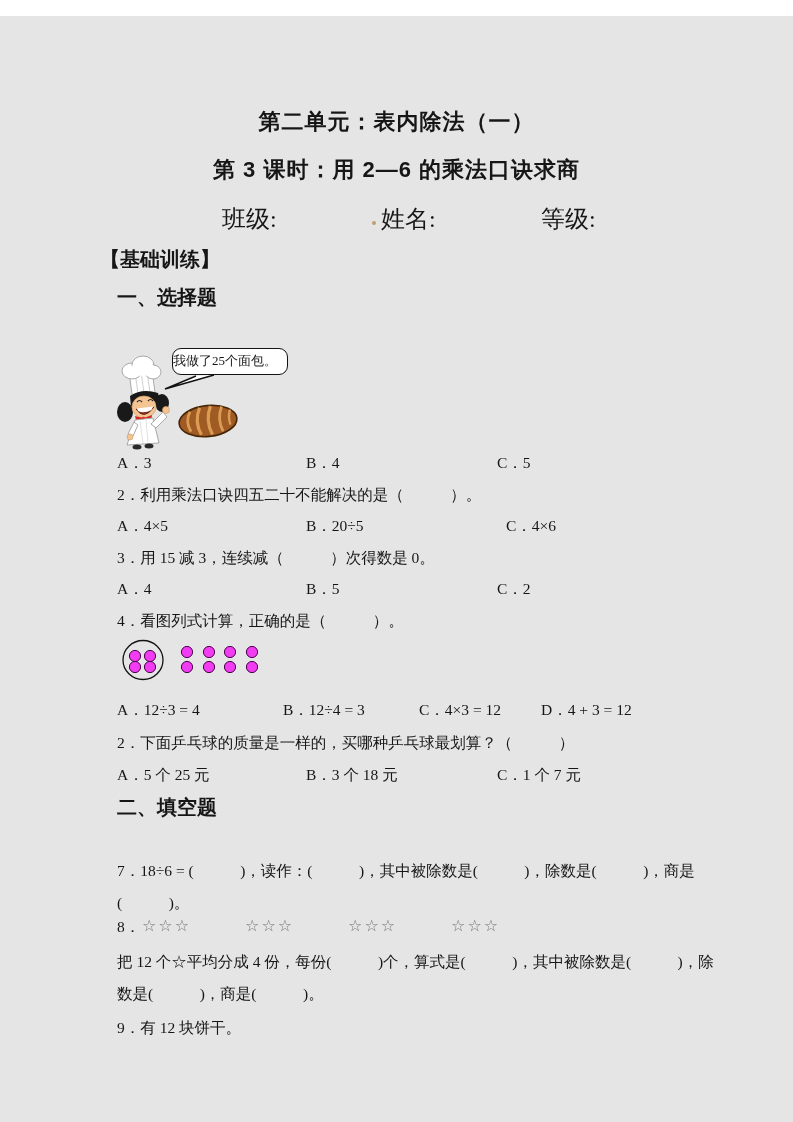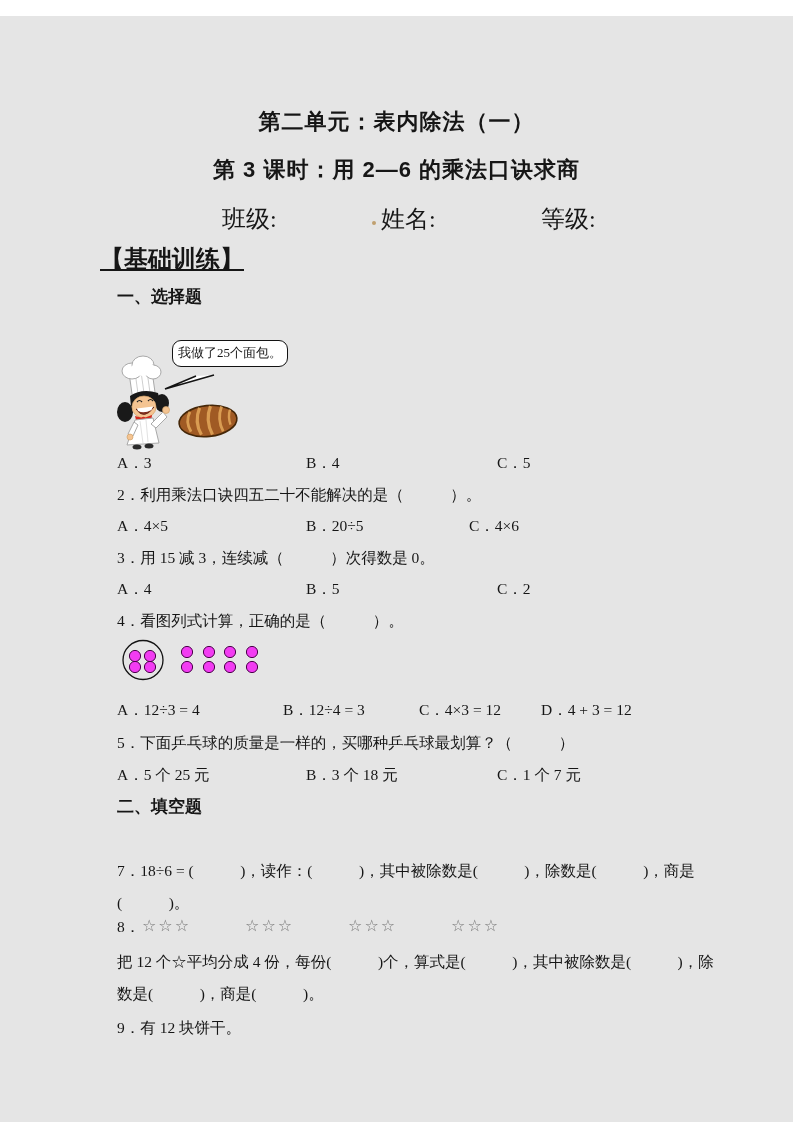--- a/index.html
+++ b/index.html
@@ -2,25 +2,25 @@
 <html><head>
 <meta charset="utf-8">
 <style>
   html,body{margin:0;padding:0;background:#ffffff;}
   .page{position:relative;width:793px;height:1122px;background:#e5e5e5;overflow:hidden;
         font-family:"Liberation Serif","DejaVu Serif",serif;color:#161616;margin-top:16px;}
   .t{position:absolute;white-space:pre;font-size:15.5px;line-height:20px;}
   .center{left:0;width:793px;text-align:center;}
   .h1{font-size:22px;font-weight:bold;font-family:"Liberation Sans","DejaVu Sans",sans-serif;letter-spacing:1px;}
   .info{font-size:24px;}
-  .basic{font-size:24px;font-weight:bold;text-decoration:underline;}
-  .sec{font-size:17px;font-weight:bold;}
+  .basic{font-size:20px;font-weight:bold;}
+  .sec{font-size:20px;font-weight:bold;}
   .stars{font-family:"DejaVu Sans",sans-serif;font-size:16px;letter-spacing:2px;}
-  .bubble{position:absolute;left:172px;top:324px;width:114px;height:25px;border:1.6px solid #131313;
-          border-radius:9px;background:#fff;font-size:13px;line-height:24px;text-align:center;
+  .bubble{position:absolute;left:172px;top:332px;width:114px;height:25px;border:1.6px solid #131313;
+          border-radius:9px;background:#fff;font-size:13px;line-height:24px;text-align:left;
           white-space:pre;z-index:2;}
   .stray-dot{position:absolute;left:372px;top:205px;width:4px;height:4px;border-radius:50%;background:#c0a070;}
   svg{position:absolute;}
 </style>
 </head>
 <body>
 
 <div class="page">
 
   <div class="t center h1" style="top:96px">第二单元：表内除法（一）</div>
@@ -98,21 +98,21 @@
     </g>
   </svg>
 
   <div class="t" style="left:117px;top:437px">A．3</div>
   <div class="t" style="left:306px;top:437px">B．4</div>
   <div class="t" style="left:497px;top:437px">C．5</div>
 
   <div class="t" style="left:117px;top:469px">2．利用乘法口诀四五二十不能解决的是（　　　）。</div>
   <div class="t" style="left:117px;top:500px">A．4×5</div>
   <div class="t" style="left:306px;top:500px">B．20÷5</div>
-  <div class="t" style="left:469px;top:500px">C．4×6</div>
+  <div class="t" style="left:506px;top:500px">C．4×6</div>
 
   <div class="t" style="left:117px;top:532px">3．用 15 减 3，连续减（　　　）次得数是 0。</div>
   <div class="t" style="left:117px;top:563px">A．4</div>
   <div class="t" style="left:306px;top:563px">B．5</div>
   <div class="t" style="left:497px;top:563px">C．2</div>
 
   <div class="t" style="left:117px;top:595px">4．看图列式计算，正确的是（　　　）。</div>
 
   <svg width="150" height="62" viewBox="0 0 150 62" style="left:117px;top:612px">
     <ellipse cx="26" cy="32" rx="20" ry="19.5" fill="none" stroke="#131313" stroke-width="1.3"></ellipse>
@@ -132,21 +132,21 @@
       <circle cx="113" cy="39" r="5.6" fill="#F23CF2" stroke="#4A004A"></circle>
       <circle cx="135" cy="39" r="5.6" fill="#F23CF2" stroke="#4A004A"></circle>
     </g>
   </svg>
 
   <div class="t" style="left:117px;top:684px">A．12÷3 = 4</div>
   <div class="t" style="left:283px;top:684px">B．12÷4 = 3</div>
   <div class="t" style="left:419px;top:684px">C．4×3 = 12</div>
   <div class="t" style="left:541px;top:684px">D．4 + 3 = 12</div>
 
-  <div class="t" style="left:117px;top:717px">5．下面乒乓球的质量是一样的，买哪种乒乓球最划算？（　　　）</div>
+  <div class="t" style="left:117px;top:717px">2．下面乒乓球的质量是一样的，买哪种乒乓球最划算？（　　　）</div>
   <div class="t" style="left:117px;top:749px">A．5 个 25 元</div>
   <div class="t" style="left:306px;top:749px">B．3 个 18 元</div>
   <div class="t" style="left:497px;top:749px">C．1 个 7 元</div>
 
   <div class="t sec" style="left:117px;top:781px">二、填空题</div>
 
   <div class="t" style="left:117px;top:845px">7．18÷6 = (　　　)，读作：(　　　)，其中被除数是(　　　)，除数是(　　　)，商是</div>
   <div class="t" style="left:117px;top:877px">(　　　)。</div>
 
   <div class="t" style="left:117px;top:901px">8．</div>

